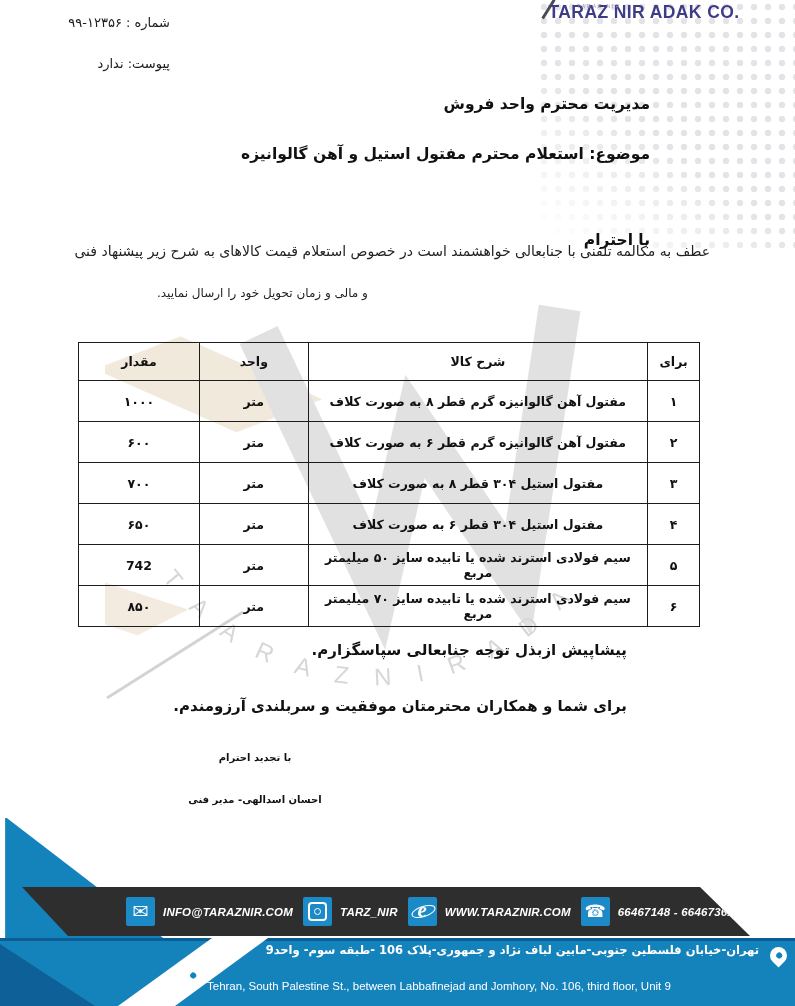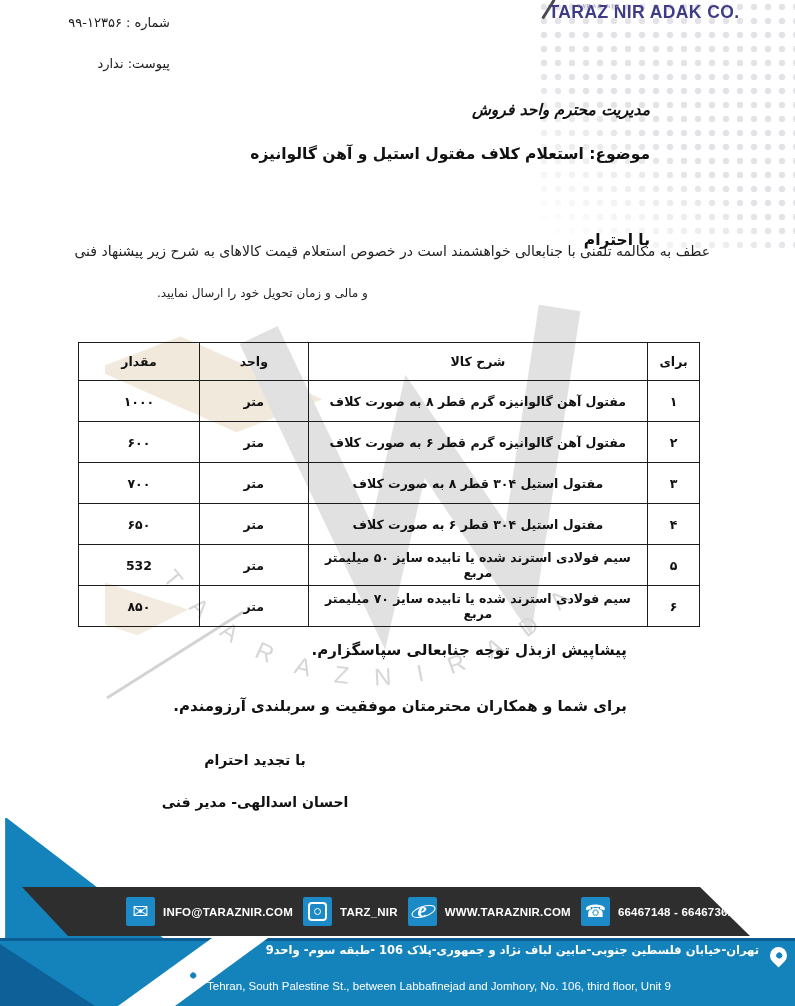--- a/index.html
+++ b/index.html
@@ -23,38 +23,38 @@
   .logo-block{position:absolute;top:2px;right:26px;width:250px;text-align:center;line-height:1.25;}
   .logo-slash{position:absolute;left:28px;top:-4px;width:2.5px;height:22px;background:#4a4a55;transform:rotate(32deg);}
   .logo-micro{position:absolute;left:58px;top:1px;font-size:5px;letter-spacing:2px;color:#9a94b5;font-family:"Liberation Sans",sans-serif;}
   .logo-en{font-family:"Liberation Sans",sans-serif;font-weight:bold;font-size:17.5px;color:#3e3c86;letter-spacing:.4px;white-space:nowrap;}
   .logo-fa{direction:rtl;font-weight:bold;font-size:16.5px;color:#5b50a5;white-space:nowrap;}
   .h-line{position:absolute;right:145px;direction:rtl;font-weight:bold;font-size:15.5px;white-space:nowrap;color:#111;}
   .p-line1{position:absolute;left:82px;top:243px;width:628px;direction:rtl;font-size:14px;
            text-align:justify;text-align-last:justify;white-space:nowrap;color:#222;}
   .p-line2{position:absolute;left:157px;top:286px;direction:rtl;font-size:12px;white-space:nowrap;color:#222;}
   .close-line{position:absolute;right:168px;direction:rtl;font-weight:bold;font-size:15px;white-space:nowrap;color:#111;}
-  .sig-line{position:absolute;direction:rtl;font-weight:bold;font-size:14px;text-align:center;color:#111;}
+  .sig-line{position:absolute;direction:rtl;font-weight:bold;font-size:10px;text-align:center;color:#111;}
   
   table.items{position:absolute;left:78px;top:342px;width:622px;border-collapse:collapse;direction:rtl;background:transparent;}
   table.items th,table.items td{border:1px solid #1c1c1c;text-align:center;vertical-align:middle;
     font-size:12.5px;font-weight:bold;padding:2px 4px;color:#111;}
   table.items th{height:33px;}
   table.items td{height:36px;}
   
   .blue-wedge{position:absolute;left:0;top:818px;width:170px;height:120px;background:#1583bb;
     clip-path:polygon(4% 0,3% 0,3% 100%,96% 100%);}
   .contact-bar{position:absolute;left:0;top:887px;width:795px;height:49px;background:#2e2e2e;
     clip-path:polygon(22px 0,700px 0,750px 100%,68px 100%);
     display:flex;align-items:center;padding-left:126px;padding-right:108px;box-sizing:border-box;
     justify-content:space-between;gap:10px;}
   .contact-item{display:flex;align-items:center;gap:8px;white-space:nowrap;}
   .icon-box{width:29px;height:29px;background:#1b8ac6;border-radius:2px;display:flex;align-items:center;justify-content:center;
     color:#fff;flex:0 0 auto;position:relative;}
-  .contact-text{color:#fff;font-family:"Liberation Sans",sans-serif;font-weight:bold;font-size:11.5px;letter-spacing:.2px;}
+  .contact-text{color:#fff;font-family:"Liberation Sans",sans-serif;font-weight:bold;font-size:11.5px;letter-spacing:.2px;font-style:italic;}
   .glyph-mail{font-size:19px;line-height:1;}
   .glyph-phone{font-size:17px;line-height:1;}
   .insta-out{width:15px;height:15px;border:2px solid #fff;border-radius:4px;position:relative;}
   .insta-circ{position:absolute;left:3.5px;top:3.5px;width:5px;height:5px;border:1.5px solid #fff;border-radius:50%;}
   .ie-e{font-family:"Liberation Serif",serif;font-style:italic;font-weight:bold;font-size:21px;line-height:1;position:relative;top:-1px;}
   .ie-orbit{position:absolute;left:3px;top:9px;width:23px;height:9px;border:1.5px solid #fff;border-radius:50%;transform:rotate(-18deg);}
   
   .addr-bar{position:absolute;left:0;top:938px;width:795px;height:68px;background:#1583bb;border-top:3px solid #0c5d93;box-sizing:border-box;}
   .addr-stripe{position:absolute;left:0;top:938px;width:795px;height:68px;pointer-events:none;
     clip-path:polygon(212px 0,268px 0,175px 100%,118px 100%);background:#ffffff;}
@@ -89,22 +89,22 @@
     <div class="ref-line" style="top:0;right:-40px;">شماره : ۱۲۳۵۶-۹۹</div>
     <div class="ref-line" style="top:41px;right:-40px;">پیوست: ندارد</div>
   </div>
 
   <div class="logo-block">
     <div class="logo-slash"></div>
     <div class="logo-micro">TARAZ NIR</div>
     <div class="logo-en">TARAZ NIR ADAK CO.</div>
   </div>
 
-  <div class="h-line" style="top:101px;font-style:italic;">مدیریت محترم واحد فروش</div>
-  <div class="h-line" style="top:145px;">موضوع: استعلام کلاف مفتول استیل و آهن گالوانیزه</div>
+  <div class="h-line" style="top:95px;">مدیریت محترم واحد فروش</div>
+  <div class="h-line" style="top:145px;">موضوع: استعلام محترم مفتول استیل و آهن گالوانیزه</div>
   <div class="h-line" style="top:213px;margin-top:18px;">با احترام</div>
   <div class="p-line1">عطف به مکالمه تلفنی با جنابعالی خواهشمند است در خصوص استعلام قیمت کالاهای به شرح زیر پیشنهاد فنی</div>
   <div class="p-line2">و مالی و زمان تحویل خود را ارسال نمایید.</div>
 
   <table class="items">
     <colgroup>
         <col style="width:52px">
         <col style="width:340px">
         <col style="width:109px">
         <col style="width:121px">
@@ -139,21 +139,21 @@
         <tr>
           <td>۴</td>
           <td>مفتول استیل ۳۰۴ قطر ۶ به صورت کلاف</td>
           <td>متر</td>
           <td>۶۵۰</td>
         </tr>
         <tr>
           <td>۵</td>
           <td>سیم فولادی استرند شده یا تابیده سایز ۵۰ میلیمتر مربع</td>
           <td>متر</td>
-          <td>532</td>
+          <td>742</td>
         </tr>
         <tr>
           <td>۶</td>
           <td>سیم فولادی استرند شده یا تابیده سایز ۷۰ میلیمتر مربع</td>
           <td>متر</td>
           <td>۸۵۰</td>
         </tr>
       </tbody>
   </table>
 

